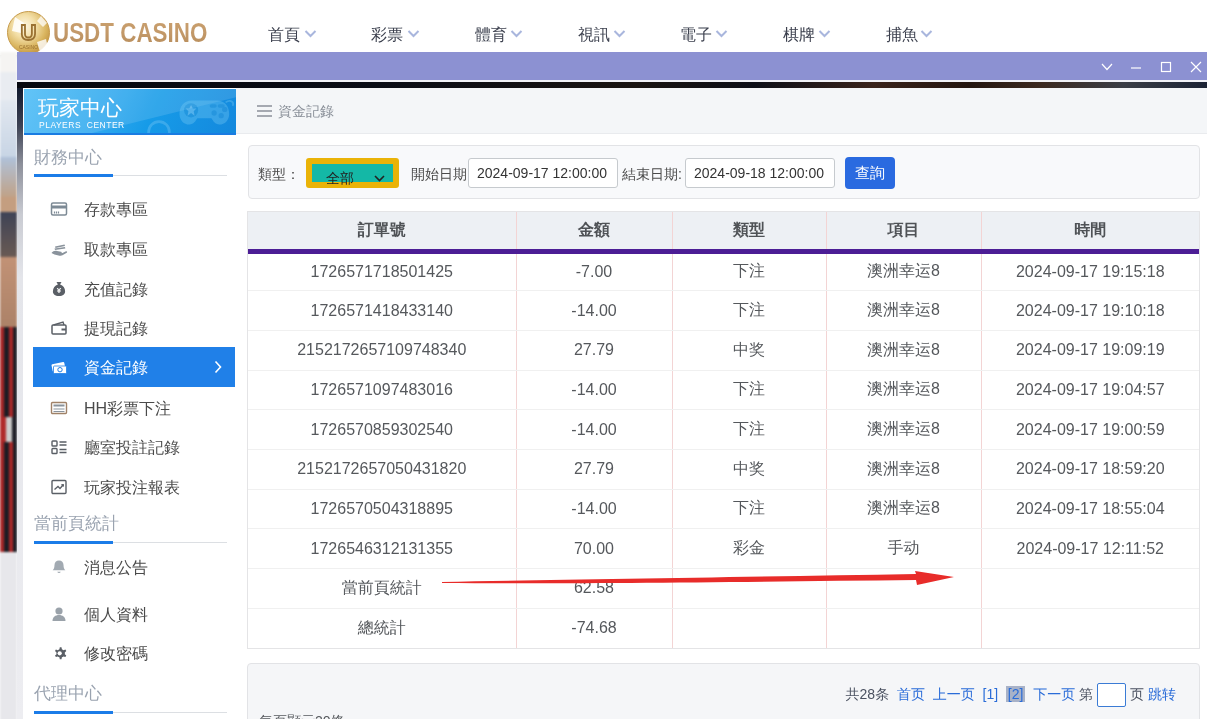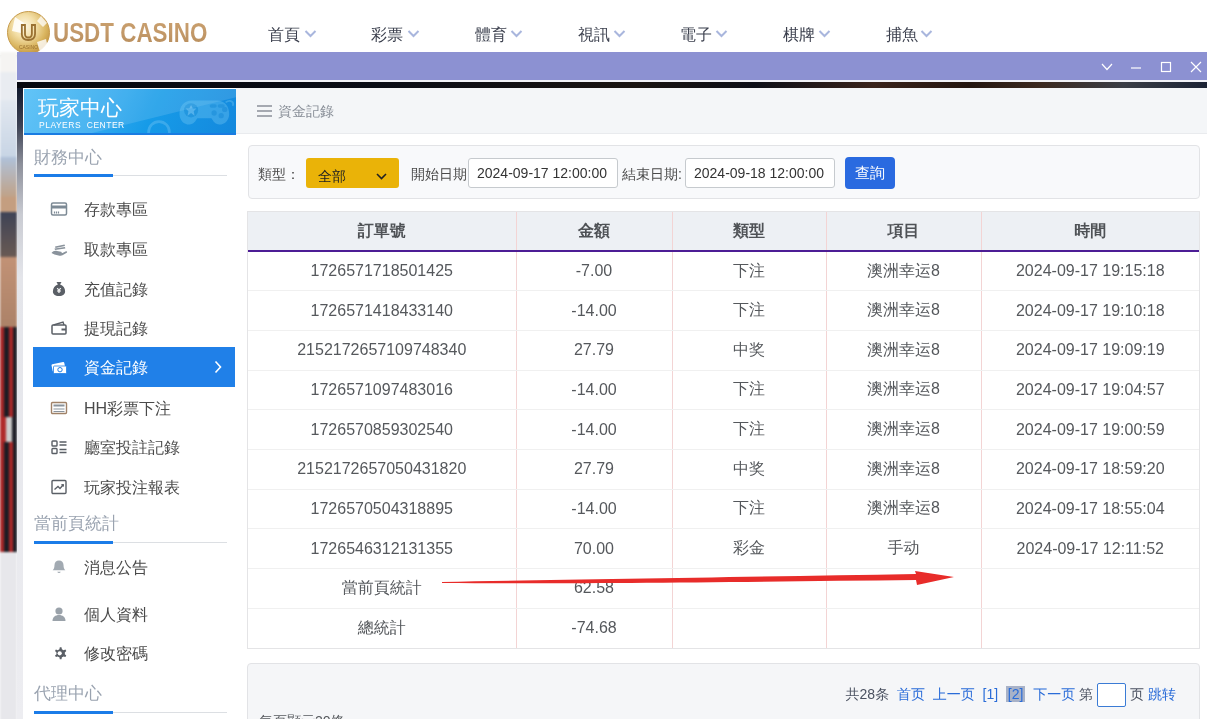--- a/index.html
+++ b/index.html
@@ -40,33 +40,33 @@
 .sbitem.sel { background:#2080e8; }
 .sbitem.sel .txt { color:#fff; }
 
 
 #main { left:236px; top:88px; width:971px; height:631px; background:#fff; }
 #crumb { left:236px; top:88px; width:971px; height:46px; background:#f4f6f8; border-bottom:1px solid #e9ebee; }
 #crumb .tx { position:absolute; left:42px; top:15px; font-size:14px; color:#8a9099; }
 #filterbox { left:248px; top:145px; width:952px; height:54px; background:#f8f9fb;
   border:1px solid #e2e3e6; border-radius:4px; }
 .flabel { position:absolute; top:20px; font-size:14px; color:#4a4a4a; }
-#fsel { position:absolute; left:57px; top:12px; width:93px; height:30px; background:#eab308;
-  border:4px solid #eab308; border-radius:3px; font-size:14px; color:#222; padding-left:8px; line-height:28px; }
+#fsel { position:absolute; left:57px; top:12px; width:93px; height:30px; background:#14b8a6;
+  border:6px solid #eab308; border-radius:3px; font-size:14px; color:#222; padding-left:14px; line-height:28px; }
 #fsel .chev { position:absolute; right:8px; top:11px; }
 .finput { position:absolute; top:12px; width:150px; height:30px; background:#fff;
   border:1px solid #c6cace; border-radius:3px; font-size:14px; color:#333; line-height:28px; padding-left:8px; }
 #fbtn { position:absolute; left:596px; top:11px; width:50px; height:32px; background:#2a6ae0;
   border-radius:4px; color:#fff; font-size:15px; text-align:center; line-height:32px; }
 
 
 #tablebox { left:247px; top:211px; width:953px; height:438px; background:#fff; border:1px solid #e4e4e6; }
 table { border-collapse:collapse; width:951px; table-layout:fixed; }
 th { background:#edf0f4; height:39px; font-size:16px; color:#4f5256; font-weight:bold;
-  border-bottom:2px solid #4c1d95; border-right:1px solid #f3d4d4; text-align:center; }
+  border-bottom:5px solid #4c1d95; border-right:1px solid #f3d4d4; text-align:center; }
 td { height:39.7px; font-size:16px; color:#55585c; text-align:center;
   border-bottom:1px solid #f0f0f0; border-right:1px solid #f3d4d4; }
 th:last-child, td:last-child { border-right:none; }
 tr:last-child td { border-bottom:none; }
 
 
 #footbox { left:247px; top:663px; width:953px; height:70px; background:#f5f6f8;
   border:1px solid #e2e3e6; border-radius:4px; }
 #footbox .lft { position:absolute; left:11px; top:17px; font-size:14px; color:#55585c;margin-top:32px; }
 #pager { position:absolute; right:23px; top:19px; font-size:14px; color:#4a5160;margin-left:44px; }

